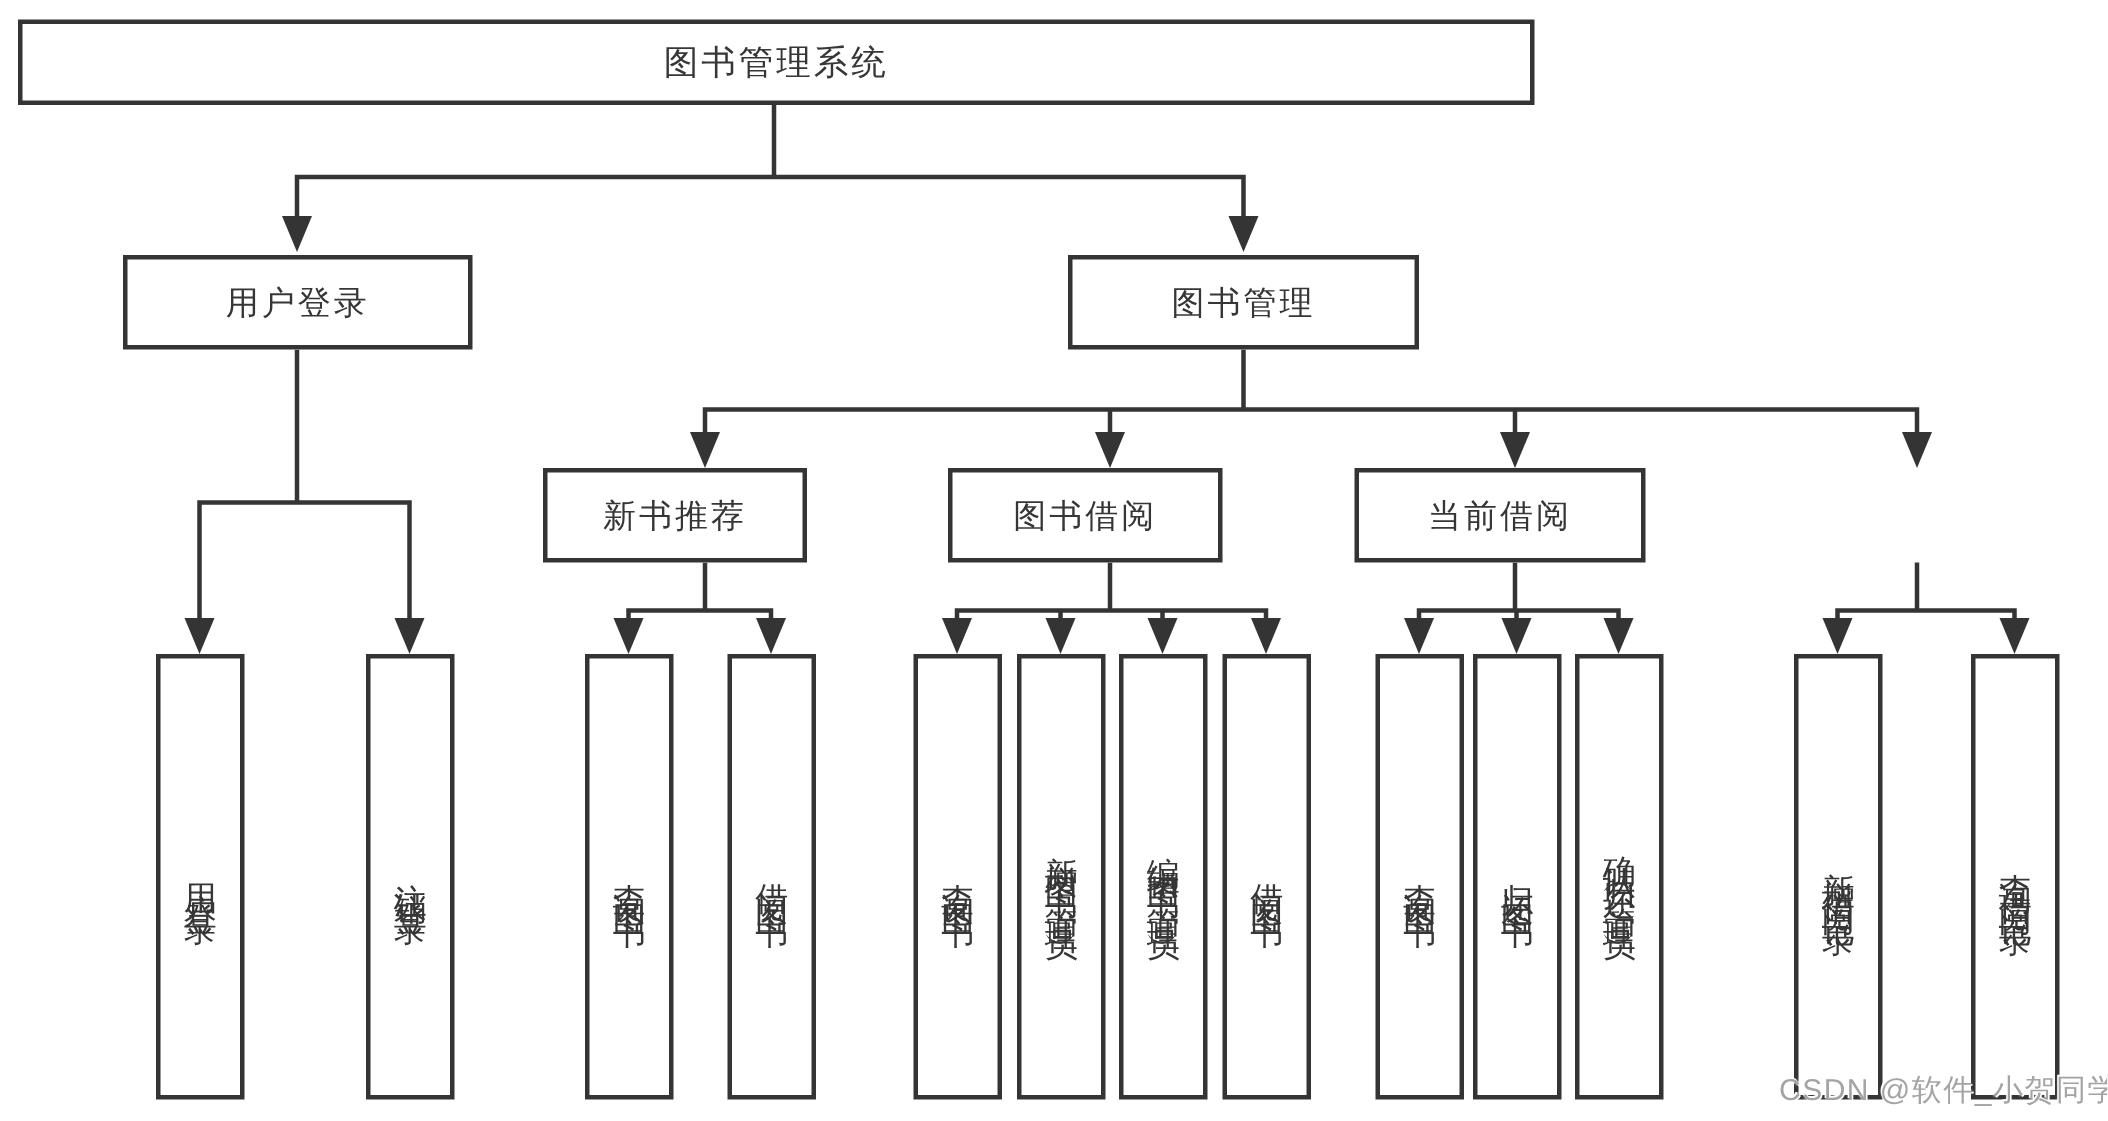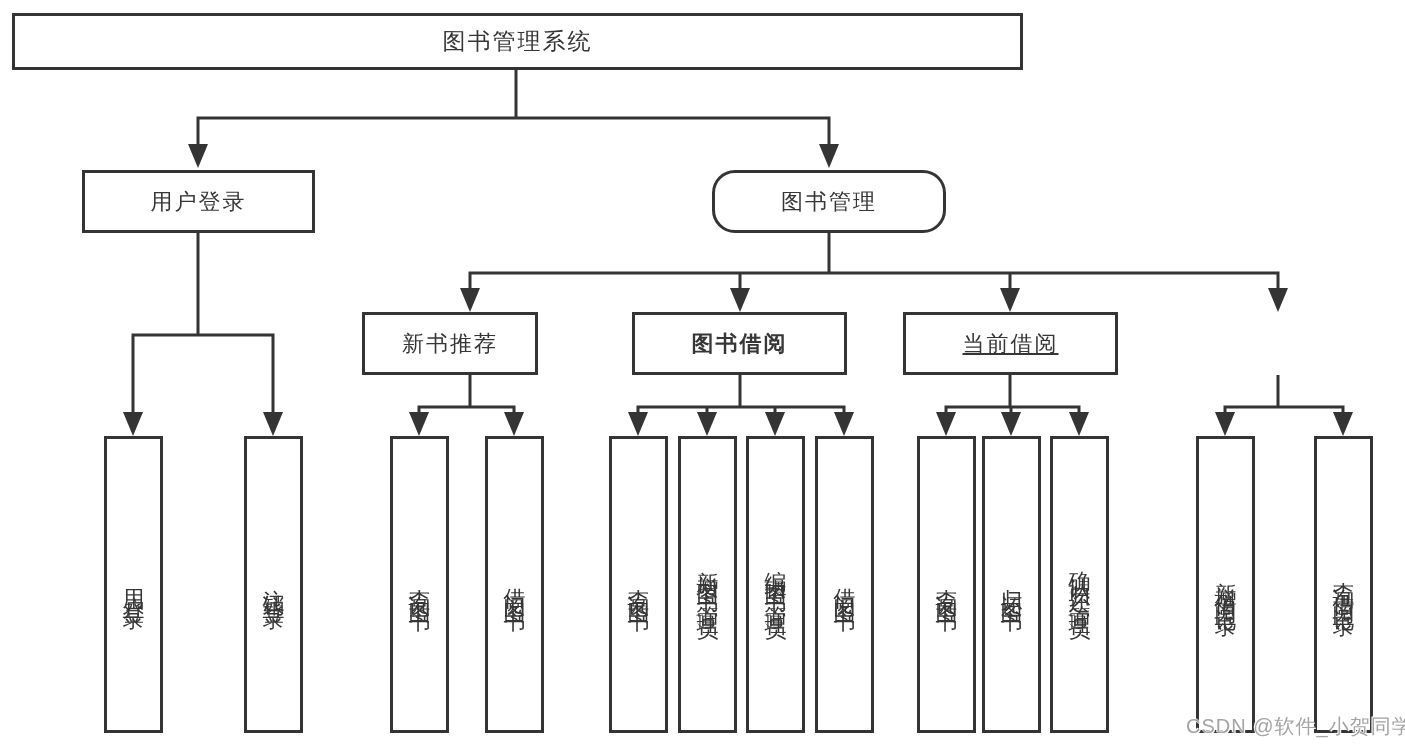--- a/index.html
+++ b/index.html
@@ -99,25 +99,25 @@
     <path class="arrow" d="M1069 412 L1089 412 L1079 436 Z"></path>
 
     <path class="line" d="M1278 375 V407 M1225 414 V407 H1343 V414"></path>
     <path class="arrow" d="M1215 412 L1235 412 L1225 436 Z"></path>
     <path class="arrow" d="M1333 412 L1353 412 L1343 436 Z"></path>
   </svg>
 
   <div class="box root" style="left:12px; top:13px; width:1011px; height:57px;">图书管理系统</div>
 
   <div class="box" style="left:82px; top:170px; width:233px; height:63px;">用户登录</div>
-  <div class="box" style="left:712px; top:170px; width:234px; height:63px;border-radius:23px;">图书管理</div>
+  <div class="box" style="left:712px; top:170px; width:234px; height:63px;">图书管理</div>
 
   <div class="box" style="left:362px; top:312px; width:176px; height:63px;">新书推荐</div>
-  <div class="box" style="left:632px; top:312px; width:215px; height:63px;font-weight:bold;">图书借阅</div>
-  <div class="box" style="left:903px; top:312px; width:215px; height:63px;text-decoration:underline;">当前借阅</div>
+  <div class="box" style="left:632px; top:312px; width:183px; height:63px;">图书借阅</div>
+  <div class="box" style="left:903px; top:312px; width:194px; height:63px;">当前借阅</div>
 
   <div class="box leaf" style="left:104px; top:436px; width:59px; height:297px;">用户登录</div>
   <div class="box leaf" style="left:244px; top:436px; width:59px; height:297px;">注销登录</div>
 
   <div class="box leaf" style="left:390px; top:436px; width:59px; height:297px;">查询图书</div>
   <div class="box leaf" style="left:485px; top:436px; width:59px; height:297px;">借阅图书</div>
 
   <div class="box leaf" style="left:609px; top:436px; width:59px; height:297px;">查询图书</div>
   <div class="box leaf" style="left:678px; top:436px; width:59px; height:297px;">新增图书（管理员）</div>
   <div class="box leaf" style="left:746px; top:436px; width:59px; height:297px;">编辑图书（管理员）</div>

